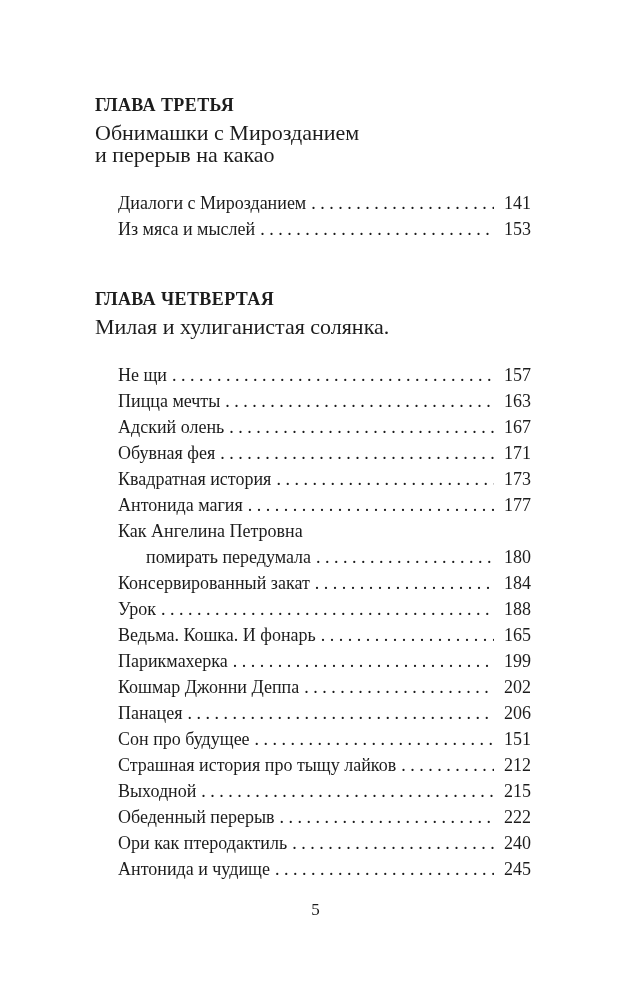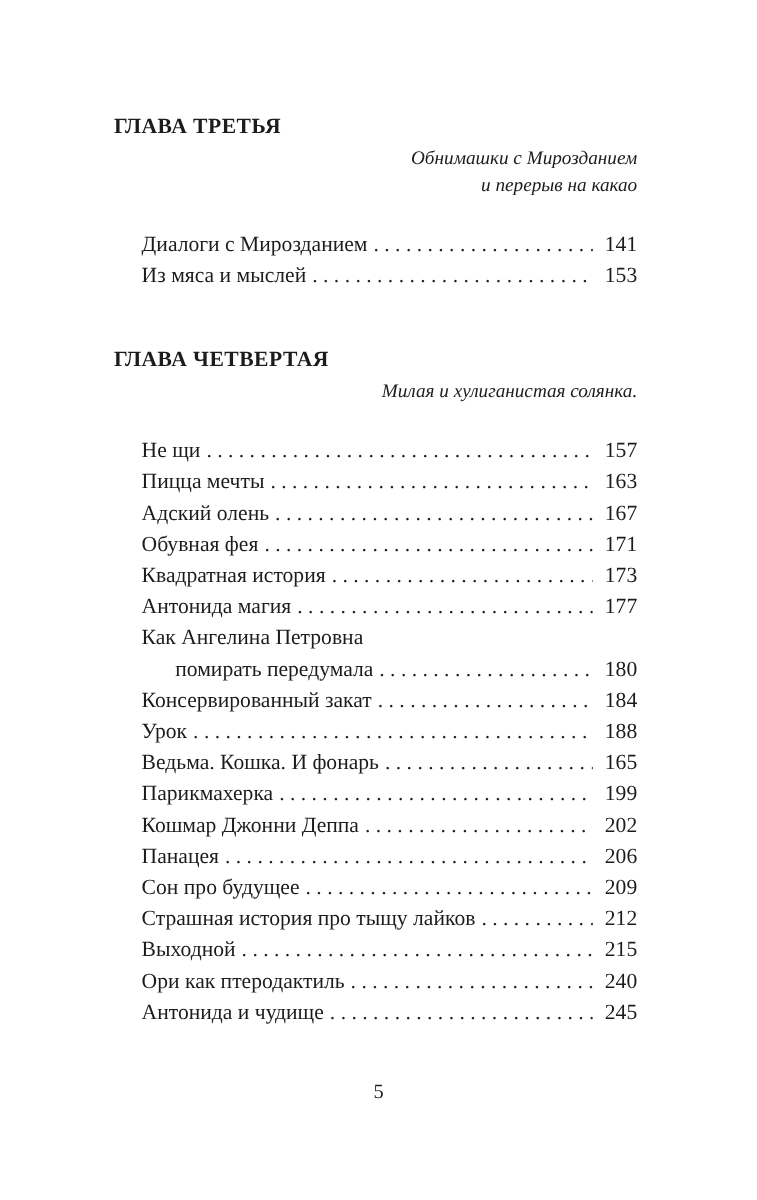--- a/index.html
+++ b/index.html
@@ -24,25 +24,23 @@
     margin-top: 46px;
   }
   .chapter-heading {
     margin: 0 0 6px 0;
     font-size: 18px;
     font-weight: bold;
     line-height: 22px;
     letter-spacing: 0.4px;
   }
   .chapter-subtitle {
-    font-style: italic;
-    font-size: 16px;
+    font-size: 22px;
     line-height: 22px;
     margin: 0 0 24px 0;
-    text-align: right;
   }
   .toc-entry-list {
     margin-left: 23px;
   }
   .toc-entry {
     display: flex;
     align-items: baseline;
     line-height: 26px;
     white-space: nowrap;
     font-family: Liberation Serif, serif;
@@ -187,35 +185,40 @@
 
   <div class="toc-entry">
     <span class="entry-title">Панацея</span>
     <span class="dots"></span>
     <span class="entry-page">206</span>
   </div>
 
   <div class="toc-entry">
     <span class="entry-title">Сон про будущее</span>
     <span class="dots"></span>
-    <span class="entry-page">209</span>
+    <span class="entry-page">151</span>
   </div>
 
   <div class="toc-entry">
     <span class="entry-title">Страшная история про тыщу лайков</span>
     <span class="dots"></span>
     <span class="entry-page">212</span>
   </div>
 
   <div class="toc-entry">
     <span class="entry-title">Выходной</span>
     <span class="dots"></span>
     <span class="entry-page">215</span>
   </div>
 
+  <div class="toc-entry">
+    <span class="entry-title">Обеденный перерыв</span>
+    <span class="dots"></span>
+    <span class="entry-page">222</span>
+  </div>
 
   <div class="toc-entry">
     <span class="entry-title">Ори как птеродактиль</span>
     <span class="dots"></span>
     <span class="entry-page">240</span>
   </div>
 
   <div class="toc-entry">
     <span class="entry-title">Антонида и чудище</span>
     <span class="dots"></span>

